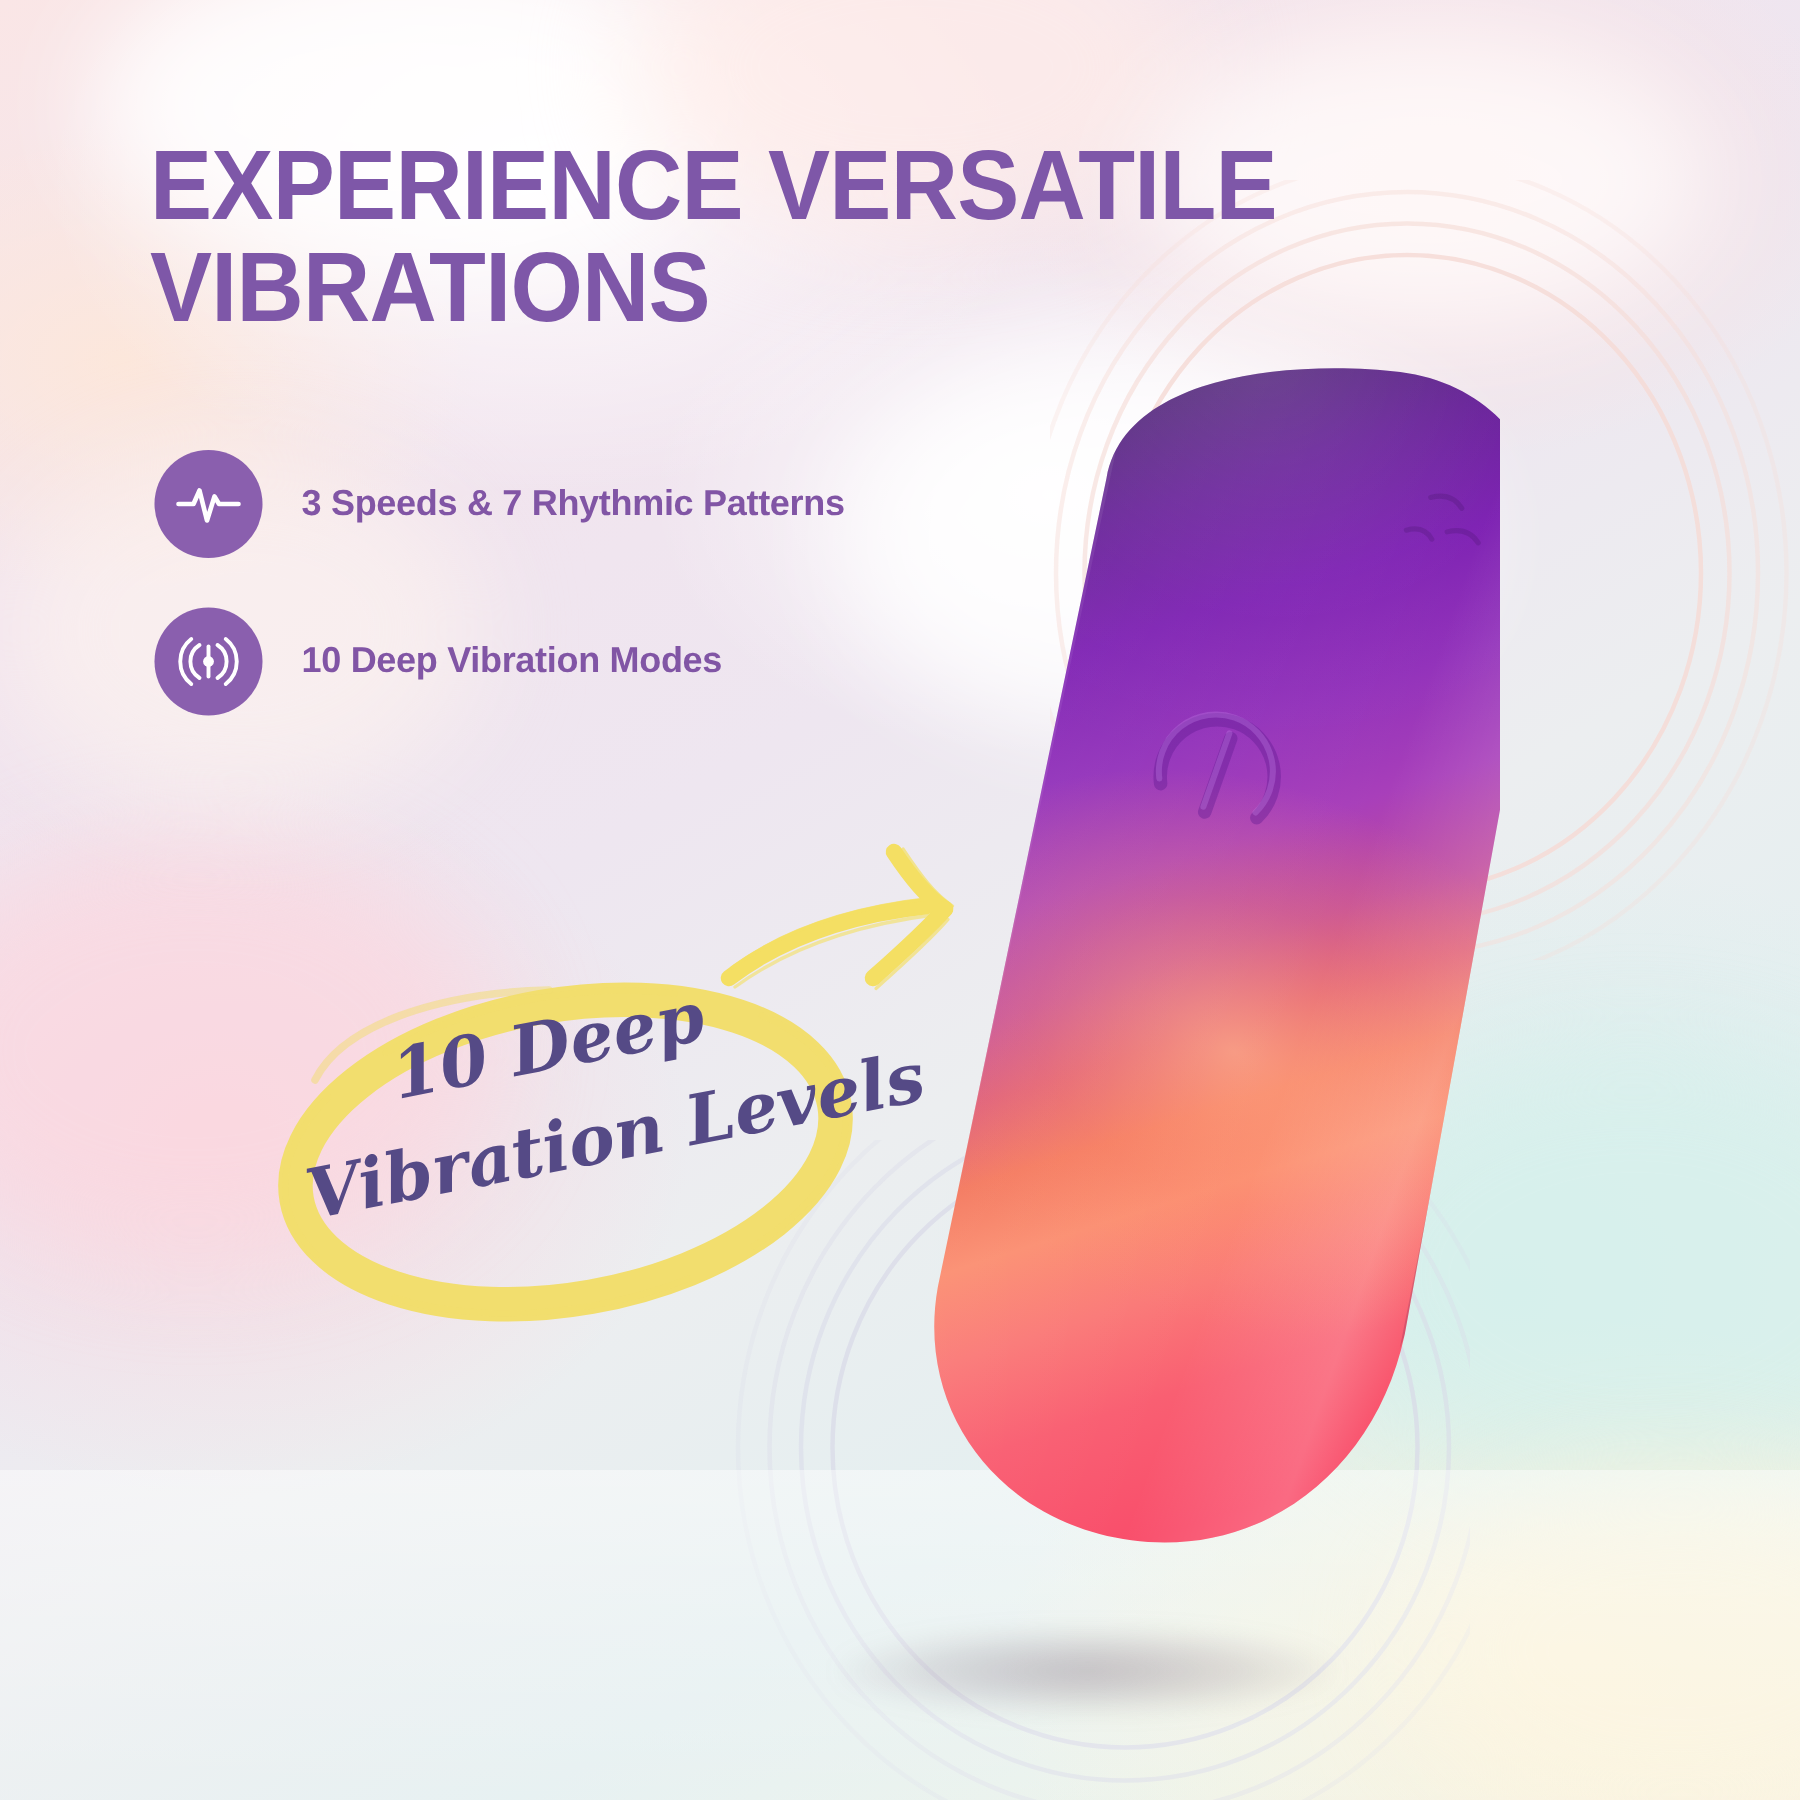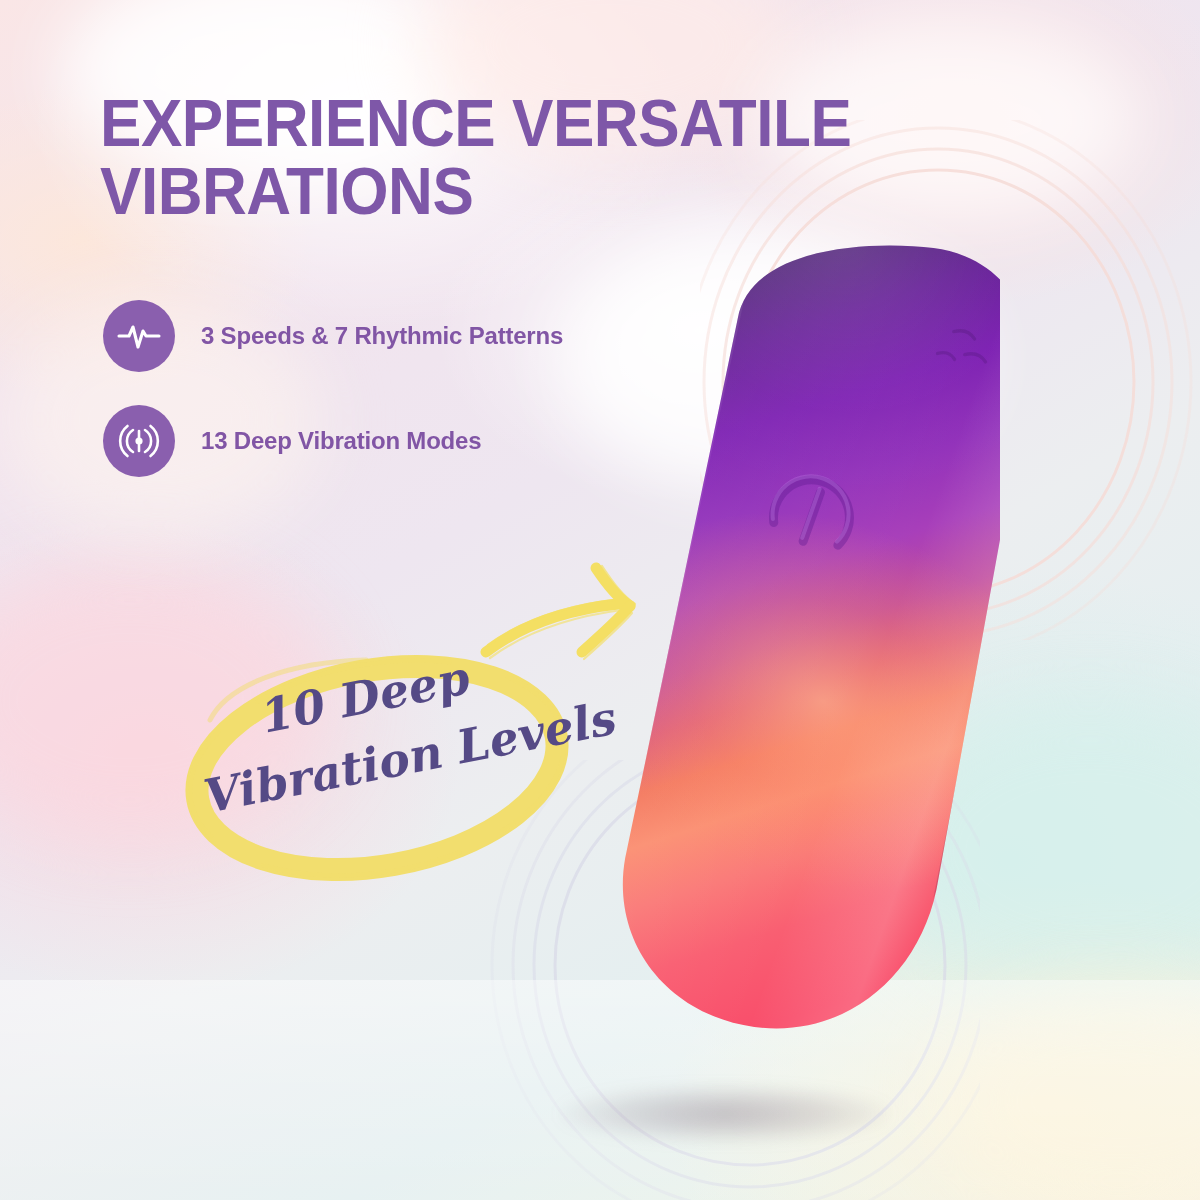--- a/index.html
+++ b/index.html
@@ -153,21 +153,21 @@
     <div class="fbadge">
       <svg width="48" height="48" viewBox="0 0 48 48" fill="none" stroke="#ffffff" stroke-width="2.6" stroke-linecap="round">
         <path d="M24 14 v20"></path>
         <path d="M18 13 a13 13 0 0 0 0 22"></path>
         <path d="M30 13 a13 13 0 0 1 0 22"></path>
         <path d="M12.5 9 a19 19 0 0 0 0 30"></path>
         <path d="M35.5 9 a19 19 0 0 1 0 30"></path>
         <circle cx="24" cy="24" r="3.6" fill="#ffffff" stroke="none"></circle>
       </svg>
     </div>
-    <div class="flabel">13 Deep Vibration Modes</div>
+    <div class="flabel">10 Deep Vibration Modes</div>
   </div>
 
   <svg id="arrow" viewBox="0 0 200 120">
     <g fill="none" stroke="#f4df63" stroke-linecap="round">
       <path d="M8 92 C42 66, 86 50, 140 44" stroke-width="11"></path>
       <path d="M10 85 C44 60, 88 45, 142 39" stroke-width="2.2" opacity=".75"></path>
       <path d="M12 98 C46 73, 90 57, 144 50" stroke-width="2.2" opacity=".6"></path>
       <path d="M118 8 C130 26, 140 38, 152 46" stroke-width="11"></path>
       <path d="M124 6 C136 24, 145 36, 157 44" stroke-width="2.2" opacity=".7"></path>
       <path d="M104 92 C122 76, 140 60, 152 46" stroke-width="11"></path>

